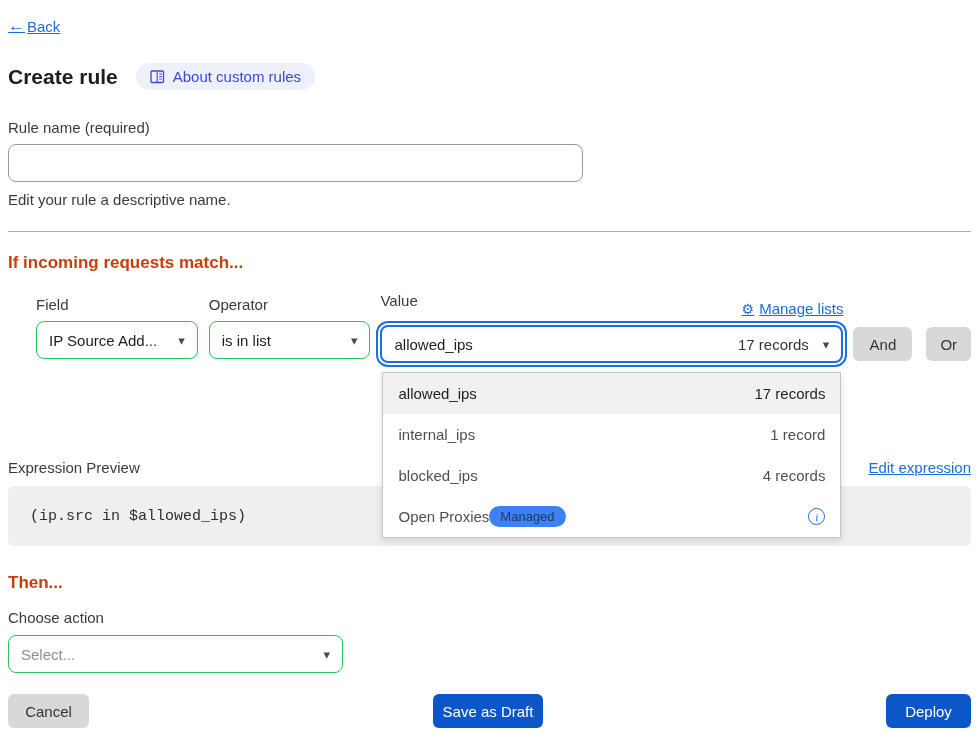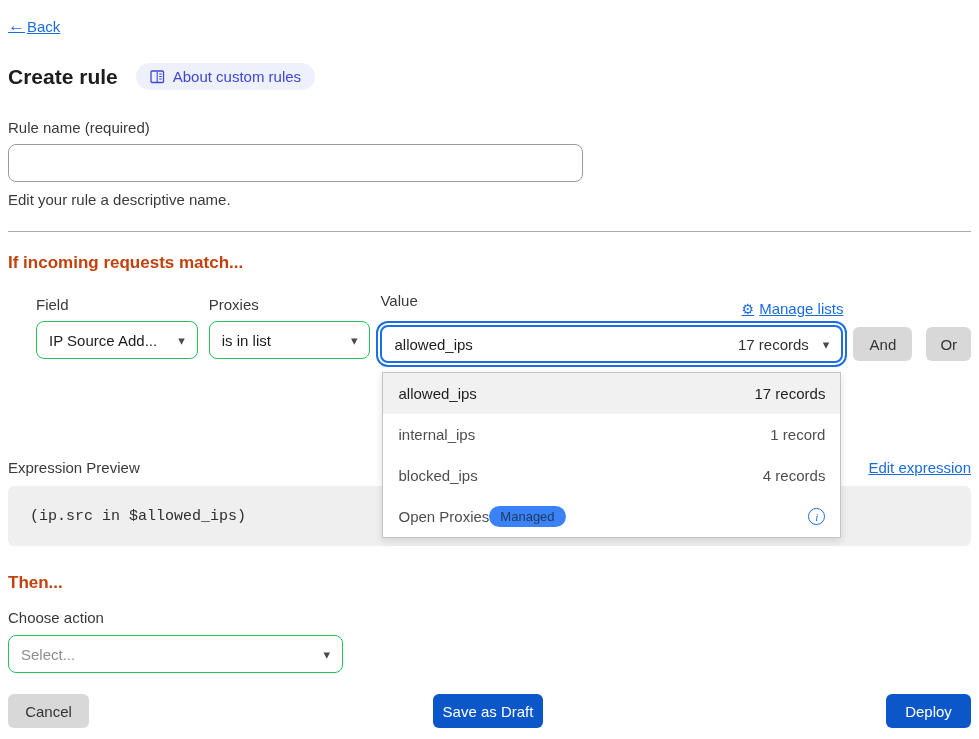--- a/index.html
+++ b/index.html
@@ -164,21 +164,21 @@
 
     <div class="cond-col col-field">
       <div class="field-label">Field</div>
       <div class="select-box">
         <span class="grow">IP Source Add...</span>
         <span class="caret">▾</span>
       </div>
     </div>
 
     <div class="cond-col col-operator">
-      <div class="field-label">Proxies</div>
+      <div class="field-label">Operator</div>
       <div class="select-box">
         <span class="grow">is in list</span>
         <span class="caret">▾</span>
       </div>
     </div>
 
     <div class="cond-col col-value">
       <div class="value-header">
         <span class="field-label">Value</span>
         <a class="manage-lists link">

